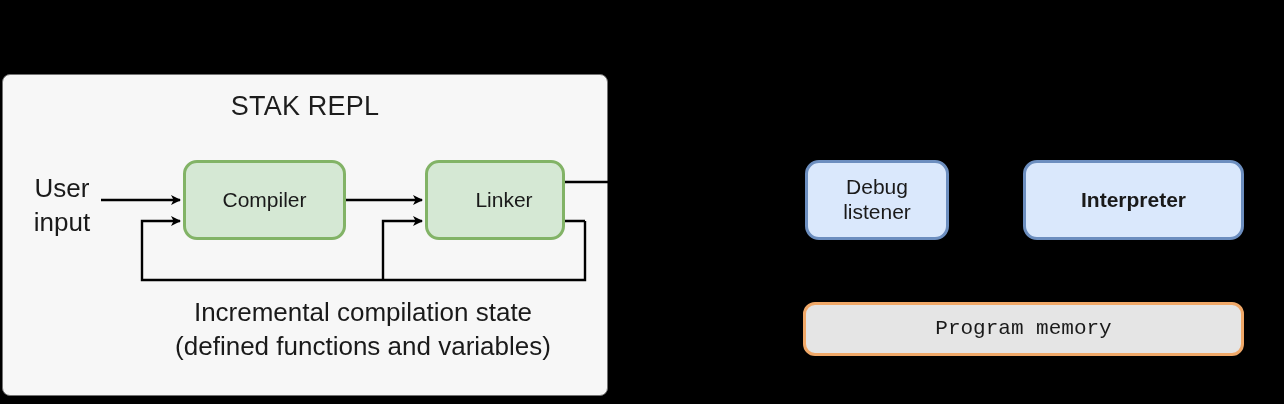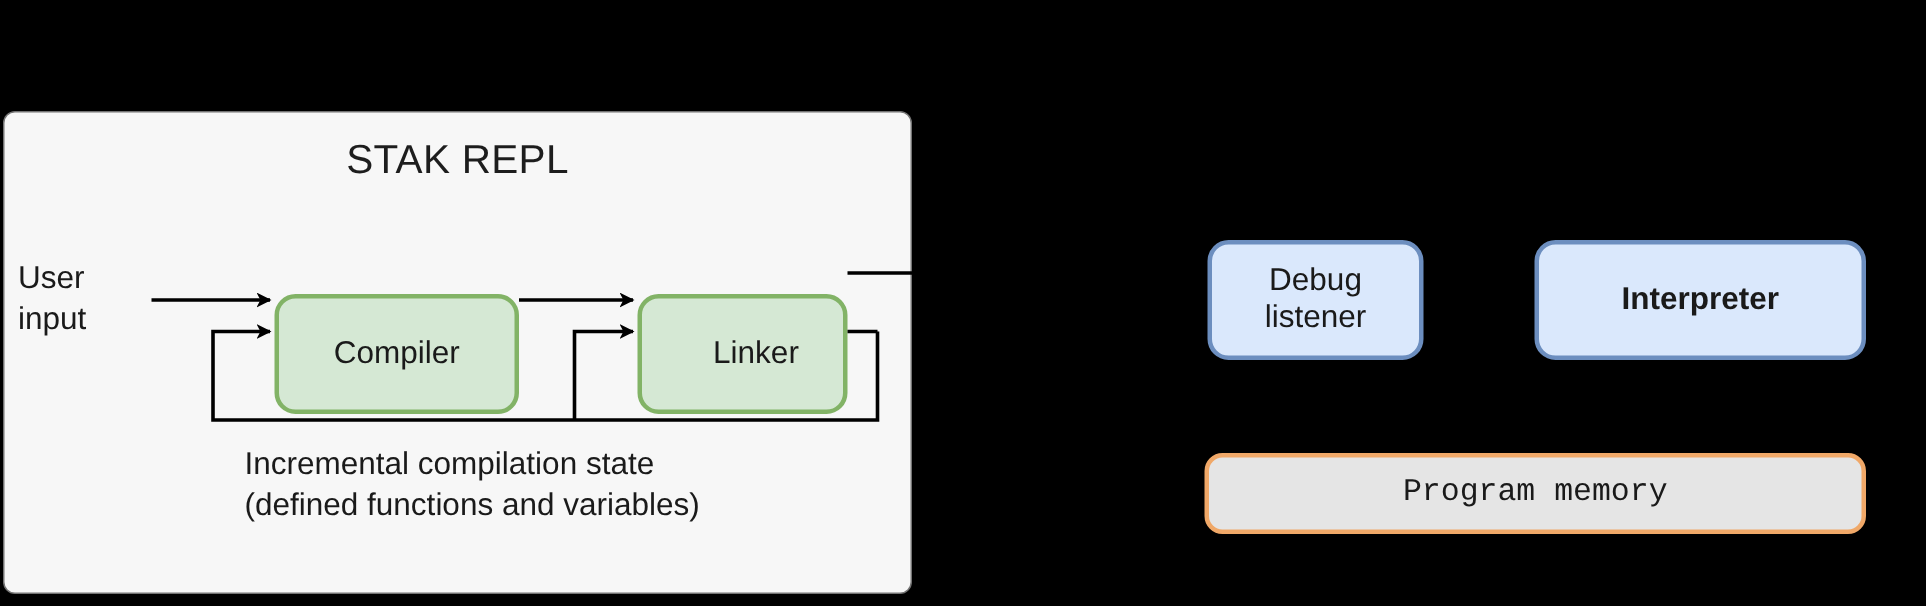--- a/index.html
+++ b/index.html
@@ -51,37 +51,37 @@
     border-style: solid;
     display: flex;
     align-items: center;
     justify-content: center;
     text-align: center;
     font-size: 21px;
     line-height: 1.18;
     color: #1a1a1a;
     white-space: pre-line;
   }
-  .node.green  { background: #d5e8d4; border-color: #82b366; margin-top: 36px; }
+  .node.green  { background: #d5e8d4; border-color: #82b366; }
   .node.blue   { background: #dae8fc; border-color: #6c8ebf; }
   .node.orange { background: #e5e5e5; border-color: #f0a868; font-family: Liberation Mono, monospace; }
 
   #node-compiler    { left: 183px;  top: 160px; width: 163px; height: 80px; }
   #node-linker      { left: 425px;  top: 160px; width: 140px; height: 80px; padding-left: 18px; }
   #node-debug       { left: 805px;  top: 160px; width: 144px; height: 80px; }
   #node-interpreter { left: 1023px; top: 160px; width: 221px; height: 80px; font-weight: bold; }
   #node-progmem     { left: 803px;  top: 302px; width: 441px; height: 54px; border-radius: 12px; }
 
   
   .free-text {
     position: absolute;
-    font-size: 21px;
+    font-size: 26px;
     line-height: 1.3;
     color: #1a1a1a;
-    text-align: left;
+    text-align: center;
     white-space: pre-line;
   }
   #text-user-input { left: 12px;  top: 172px; width: 100px; }
   #text-incr-state { left: 163px; top: 296px; width: 400px; }
 
   
   .wires {
     position: absolute;
     left: 0; top: 0;
     width: 1284px; height: 404px;

